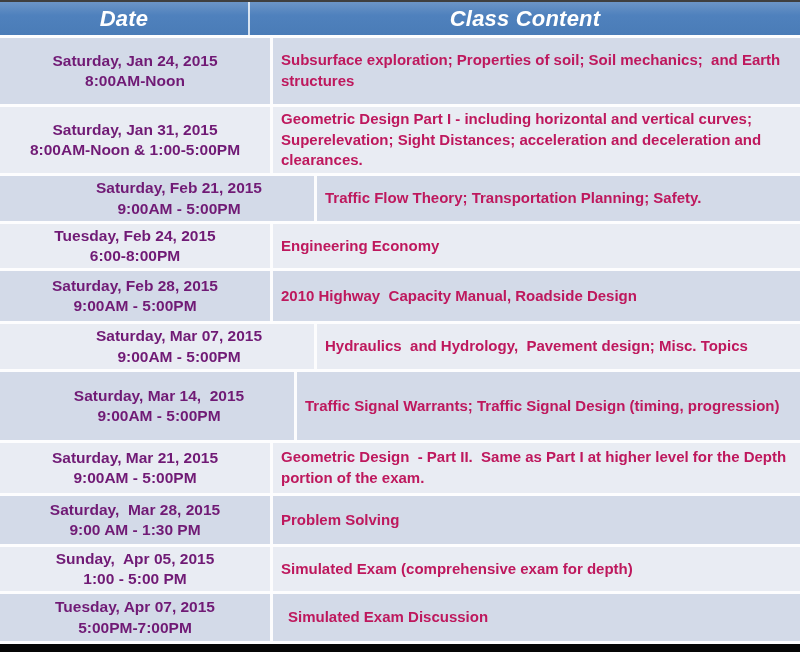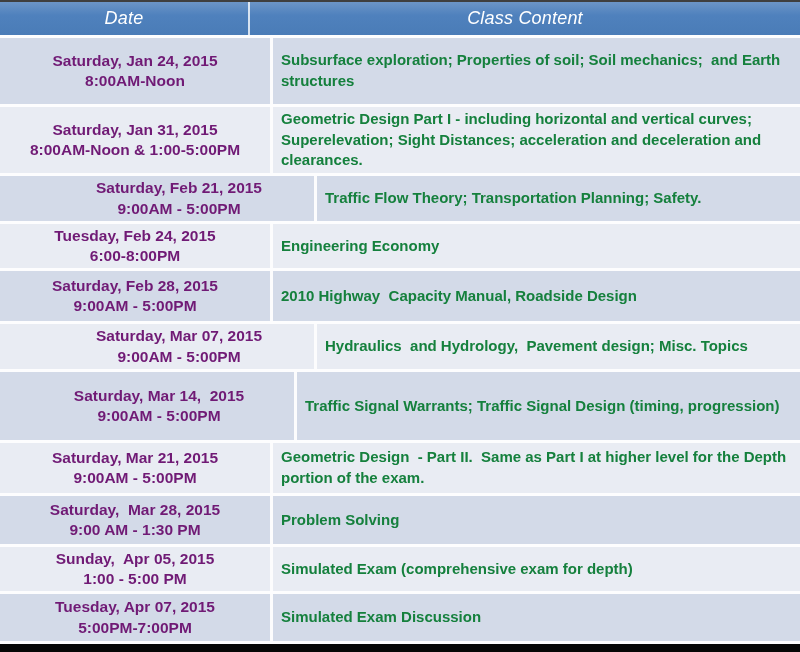--- a/index.html
+++ b/index.html
@@ -15,47 +15,47 @@
     border-top: 2px solid #3f3f3f;
     background: #fdfdfe;
   }
   .header-row {
     display: flex; height: 33px; flex: 0 0 33px;
     background: linear-gradient(180deg, #6c95c7 0%, #4f81bd 40%, #4a7cb7 100%);
     margin-bottom: 3px;
   }
   .hcell {
     display: flex; align-items: center; justify-content: center;
-    color: #ffffff; font-weight: normal; font-style: italic;
-    font-size: 18px; letter-spacing: 0.2px;
+    color: #ffffff; font-weight: bold; font-style: italic;
+    font-size: 22px; letter-spacing: 0.2px;
   }
   .hcell-date { width: 250px; box-sizing: border-box; border-right: 2px solid rgba(240,244,250,0.85); }
   .hcell-content { flex: 1; border-radius: 8px; }
   .row { display: flex; margin-bottom: 3px; flex: 0 0 auto; }
   .band-dark  { background: #d3dae8; }
   .band-light { background: #e9ecf3; }
   .cell-date {
     width: 273px; box-sizing: border-box;
     border-right: 3px solid #fcfcfd;
     display: flex; flex-direction: column;
     align-items: center; justify-content: center;
     text-align: center;
     font-weight: bold; font-size: 15.5px; color: #701a75;
     line-height: 1.32; white-space: pre;
   }
   .cell-content {
     flex: 1; display: flex; align-items: center;
     padding: 2px 8px 2px 8px;
-    font-weight: bold; font-size: 15px; color: #15803d;
+    font-weight: bold; font-size: 15px; color: #be185d;
     line-height: 1.38; white-space: pre-wrap;
   }
   
   .h66 { height: 66px; } .h45 { height: 45px; padding-left: 44px; } .h44 { height: 44px; }
   .h50 { height: 50px; } .h68 { height: 68px; padding-left: 24px; } .h48 { height: 48px; }
-  .h47 { height: 47px; }
+  .h47 { height: 47px; gap: 7px; }
   .bottom-bar { margin-top: auto; height: 8px; flex: 0 0 8px; background: #060606; }
 </style>
 </head>
 <body>
 
 <div class="schedule-table">
 
   <div class="header-row">
     <div class="hcell hcell-date">Date</div>
     <div class="hcell hcell-content">Class Content</div>

